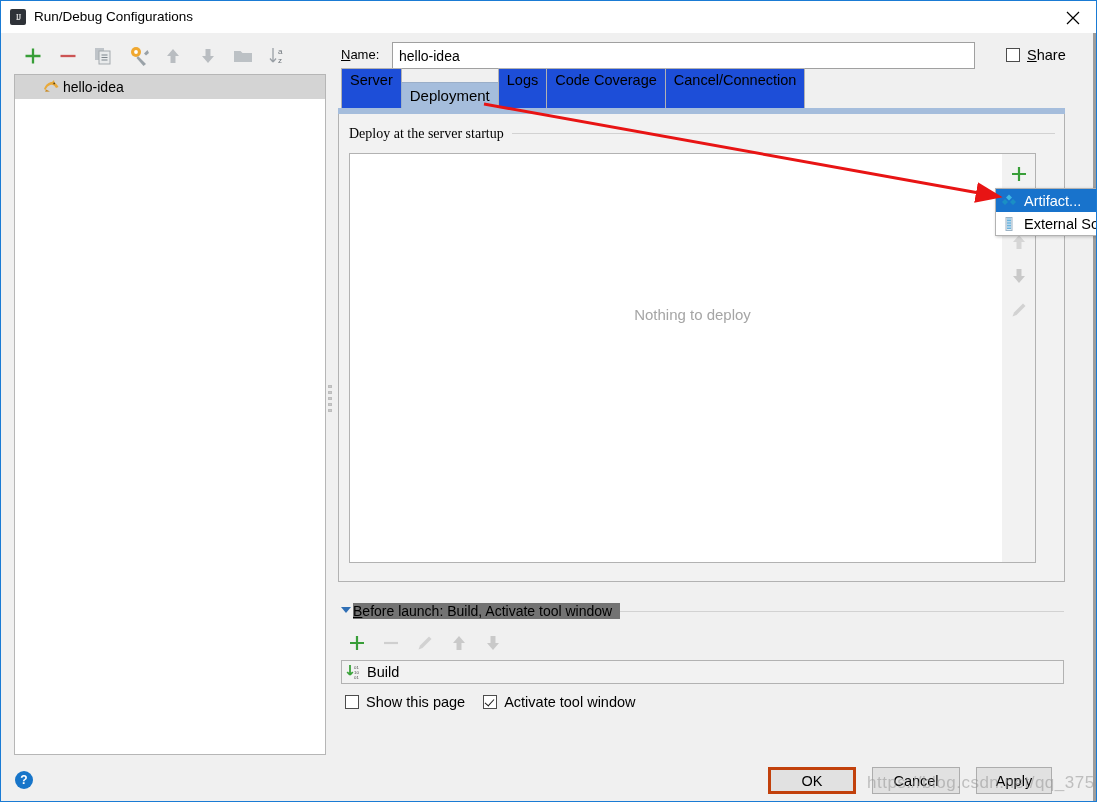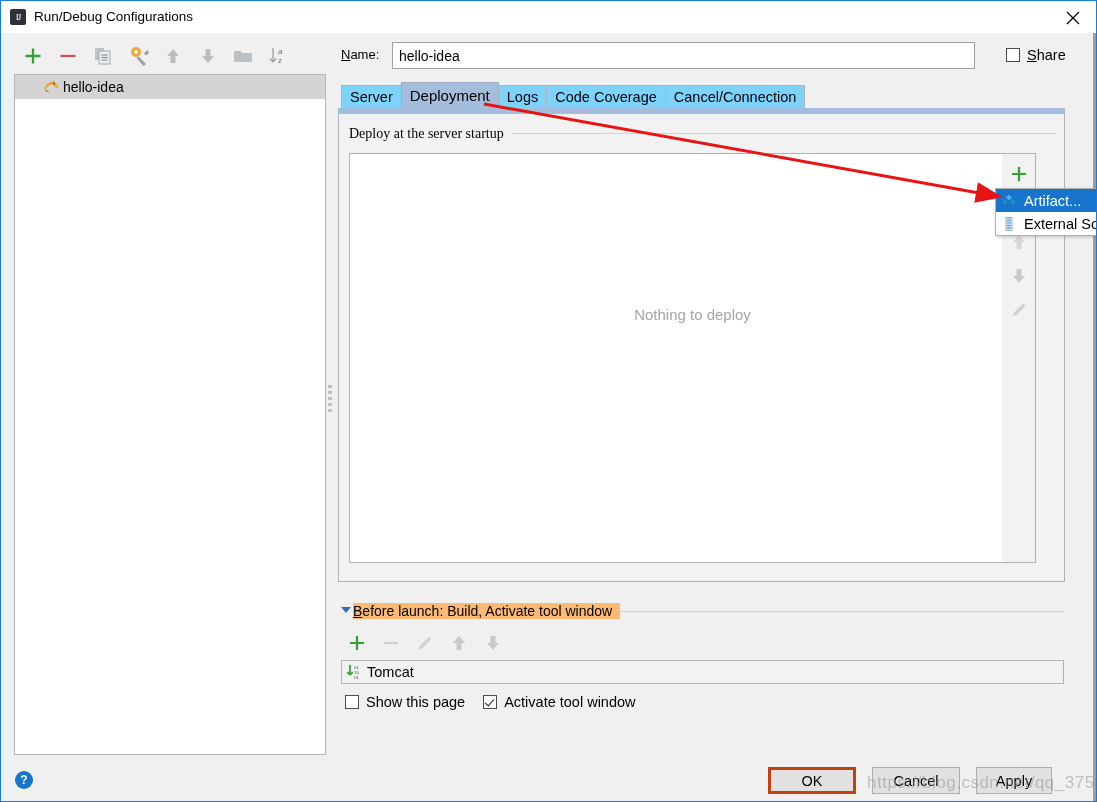--- a/index.html
+++ b/index.html
@@ -163,26 +163,26 @@
 
   
   .tabstrip {
     position: absolute;
     left: 340px; top: 83px;
     height: 24px;
     display: flex;
     align-items: flex-end;
   }
   .tab {
-    height: 23px;
+    height: 40px;
     line-height: 23px;
     padding: 0 8px;
     font-size: 14.5px;
     color: #000;
-    background: #7dd3fc;
+    background: #1d4ed8;
     border: 1px solid #b2b2b2;
     border-bottom: none;
     box-sizing: border-box;
     cursor: default;
     white-space: nowrap;
     margin-right: -1px;
   }
   .tab.active {
     background: #a5bddc;
     height: 26px;
@@ -293,21 +293,21 @@
     width: 0; height: 0;
     border-left: 5px solid transparent;
     border-right: 5px solid transparent;
     border-top: 6px solid #2f6fb5;
     cursor: default;
   }
   .bl-title {
     position: absolute;
     left: 352px; top: 602px;
     font-size: 14px; color: #000;
-    background: #fdba74;
+    background: #737373;
     padding-right: 8px;
     z-index: 2;
     white-space: nowrap;
   }
   .bl-title u { text-decoration: underline; }
   .bl-line {
     position: absolute;
     left: 352px; top: 610px;
     width: 711px; height: 1px;
     background: #d2d2d2;
@@ -623,21 +623,21 @@
 
   <div class="bl-list">
     <span class="bli-icon">
       <svg width="20" height="16" viewBox="0 0 20 16">
         <path d="M5 1 V11 M5 11 L2.2 8 M5 11 L7.8 8" stroke="#3aa33a" stroke-width="1.8" fill="none"></path>
         <text x="9" y="5" font-size="4.4" fill="#4a4a4a" font-family="Liberation Sans, sans-serif">01</text>
         <text x="9" y="10" font-size="4.4" fill="#4a4a4a" font-family="Liberation Sans, sans-serif">10</text>
         <text x="9" y="15" font-size="4.4" fill="#4a4a4a" font-family="Liberation Sans, sans-serif">01</text>
       </svg>
     </span>
-    <span class="bli-label">Tomcat</span>
+    <span class="bli-label">Build</span>
   </div>
 
   <div class="cbrow">
     <span class="cb"></span>
     <span class="cbtxt">Show this page</span>
     <span class="cb checked"></span>
     <span class="cbtxt">Activate tool window</span>
   </div>
 
   <div class="footer-sep"></div>

